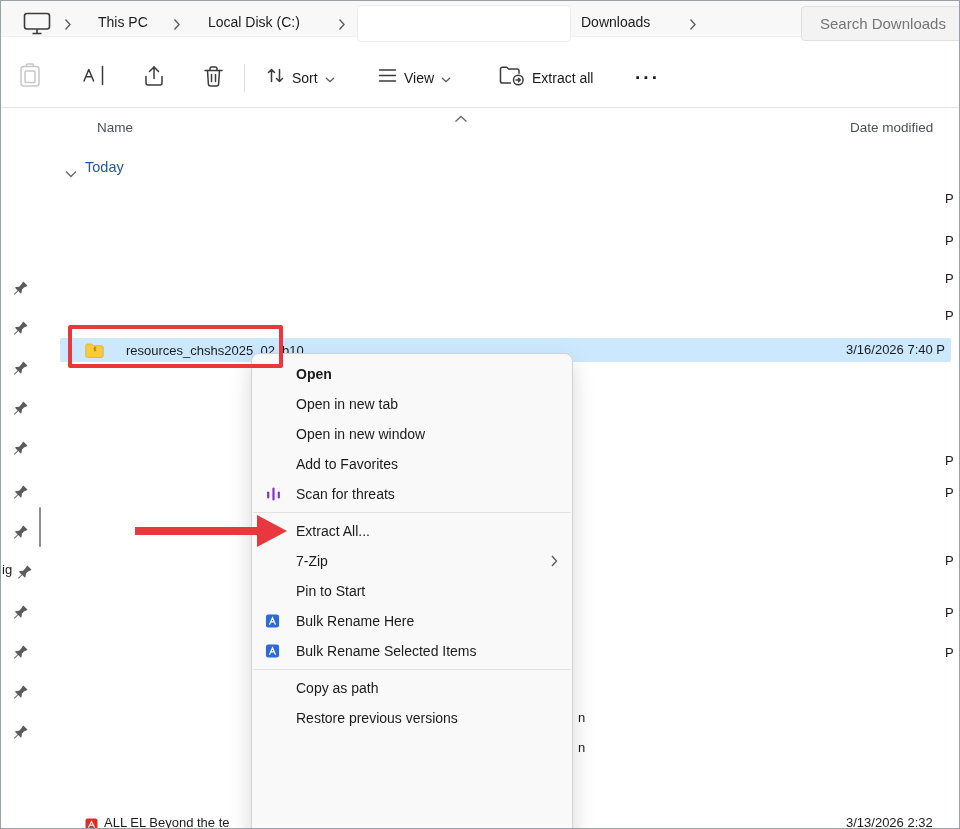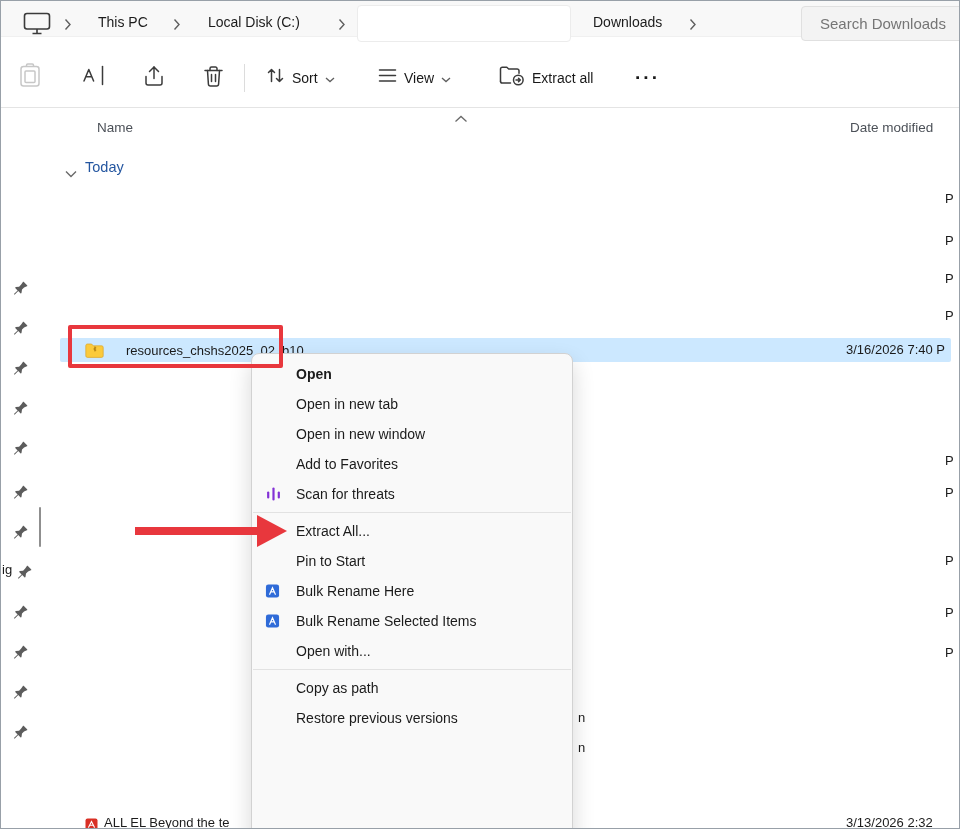--- a/index.html
+++ b/index.html
@@ -86,21 +86,21 @@
           <path d="M1.5 1.5 6 6.5l-4.5 5"></path>
         </svg>
     </span>
     <span class="crumb" style="left:207px;">Local Disk (C:)</span>
     <span class="crumb-chev" style="left:337px;">
       <svg width="8" height="13" viewBox="0 0 8 13" fill="none" stroke="#5f5f5f" stroke-width="1.4">
           <path d="M1.5 1.5 6 6.5l-4.5 5"></path>
         </svg>
     </span>
     <span class="addr-empty"></span>
-    <span class="crumb" style="left:592px;">Downloads</span>
+    <span class="crumb" style="left:580px;">Downloads</span>
     <span class="crumb-chev" style="left:688px;">
       <svg width="8" height="13" viewBox="0 0 8 13" fill="none" stroke="#5f5f5f" stroke-width="1.4">
           <path d="M1.5 1.5 6 6.5l-4.5 5"></path>
         </svg>
     </span>
     <span class="searchbox">
       <input type="text" placeholder="Search Downloads" style="">
     </span>
   </div>
 
@@ -296,42 +296,47 @@
             </g>
           </svg>
       </span>
       <span>Scan for threats</span>
     </div>
     <div class="menu-sep"></div>
     <div class="mi">
       <span>Extract All...</span>
     </div>
     <div class="mi">
+      <span>7-Zip</span>
+      <span class="mi-chev">
+        <svg width="7" height="12" viewBox="0 0 7 12" fill="none" stroke="#5f5f5f" stroke-width="1.4">
+            <path d="M1 1l4.5 5L1 11"></path>
+          </svg>
+      </span>
+    </div>
+    <div class="mi">
       <span>Pin to Start</span>
     </div>
     <div class="mi">
       <span class="mi-icon">
         <svg width="15" height="15" viewBox="0 0 16 16">
             <rect x="1" y="1" width="14" height="14" rx="2.5" fill="#2f6bd8"></rect>
             <path d="M5 11.5 8 4.5l3 7M6.2 9h3.6" stroke="#fff" stroke-width="1.3" fill="none" stroke-linecap="round"></path>
           </svg>
       </span>
       <span>Bulk Rename Here</span>
     </div>
     <div class="mi">
       <span class="mi-icon">
         <svg width="15" height="15" viewBox="0 0 16 16">
             <rect x="1" y="1" width="14" height="14" rx="2.5" fill="#2f6bd8"></rect>
             <path d="M5 11.5 8 4.5l3 7M6.2 9h3.6" stroke="#fff" stroke-width="1.3" fill="none" stroke-linecap="round"></path>
           </svg>
       </span>
       <span>Bulk Rename Selected Items</span>
-    </div>
-    <div class="mi">
-      <span>Open with...</span>
     </div>
     <div class="menu-sep"></div>
     <div class="mi">
       <span>Copy as path</span>
     </div>
     <div class="mi">
       <span>Restore previous versions</span>
     </div>
   </div>
 

